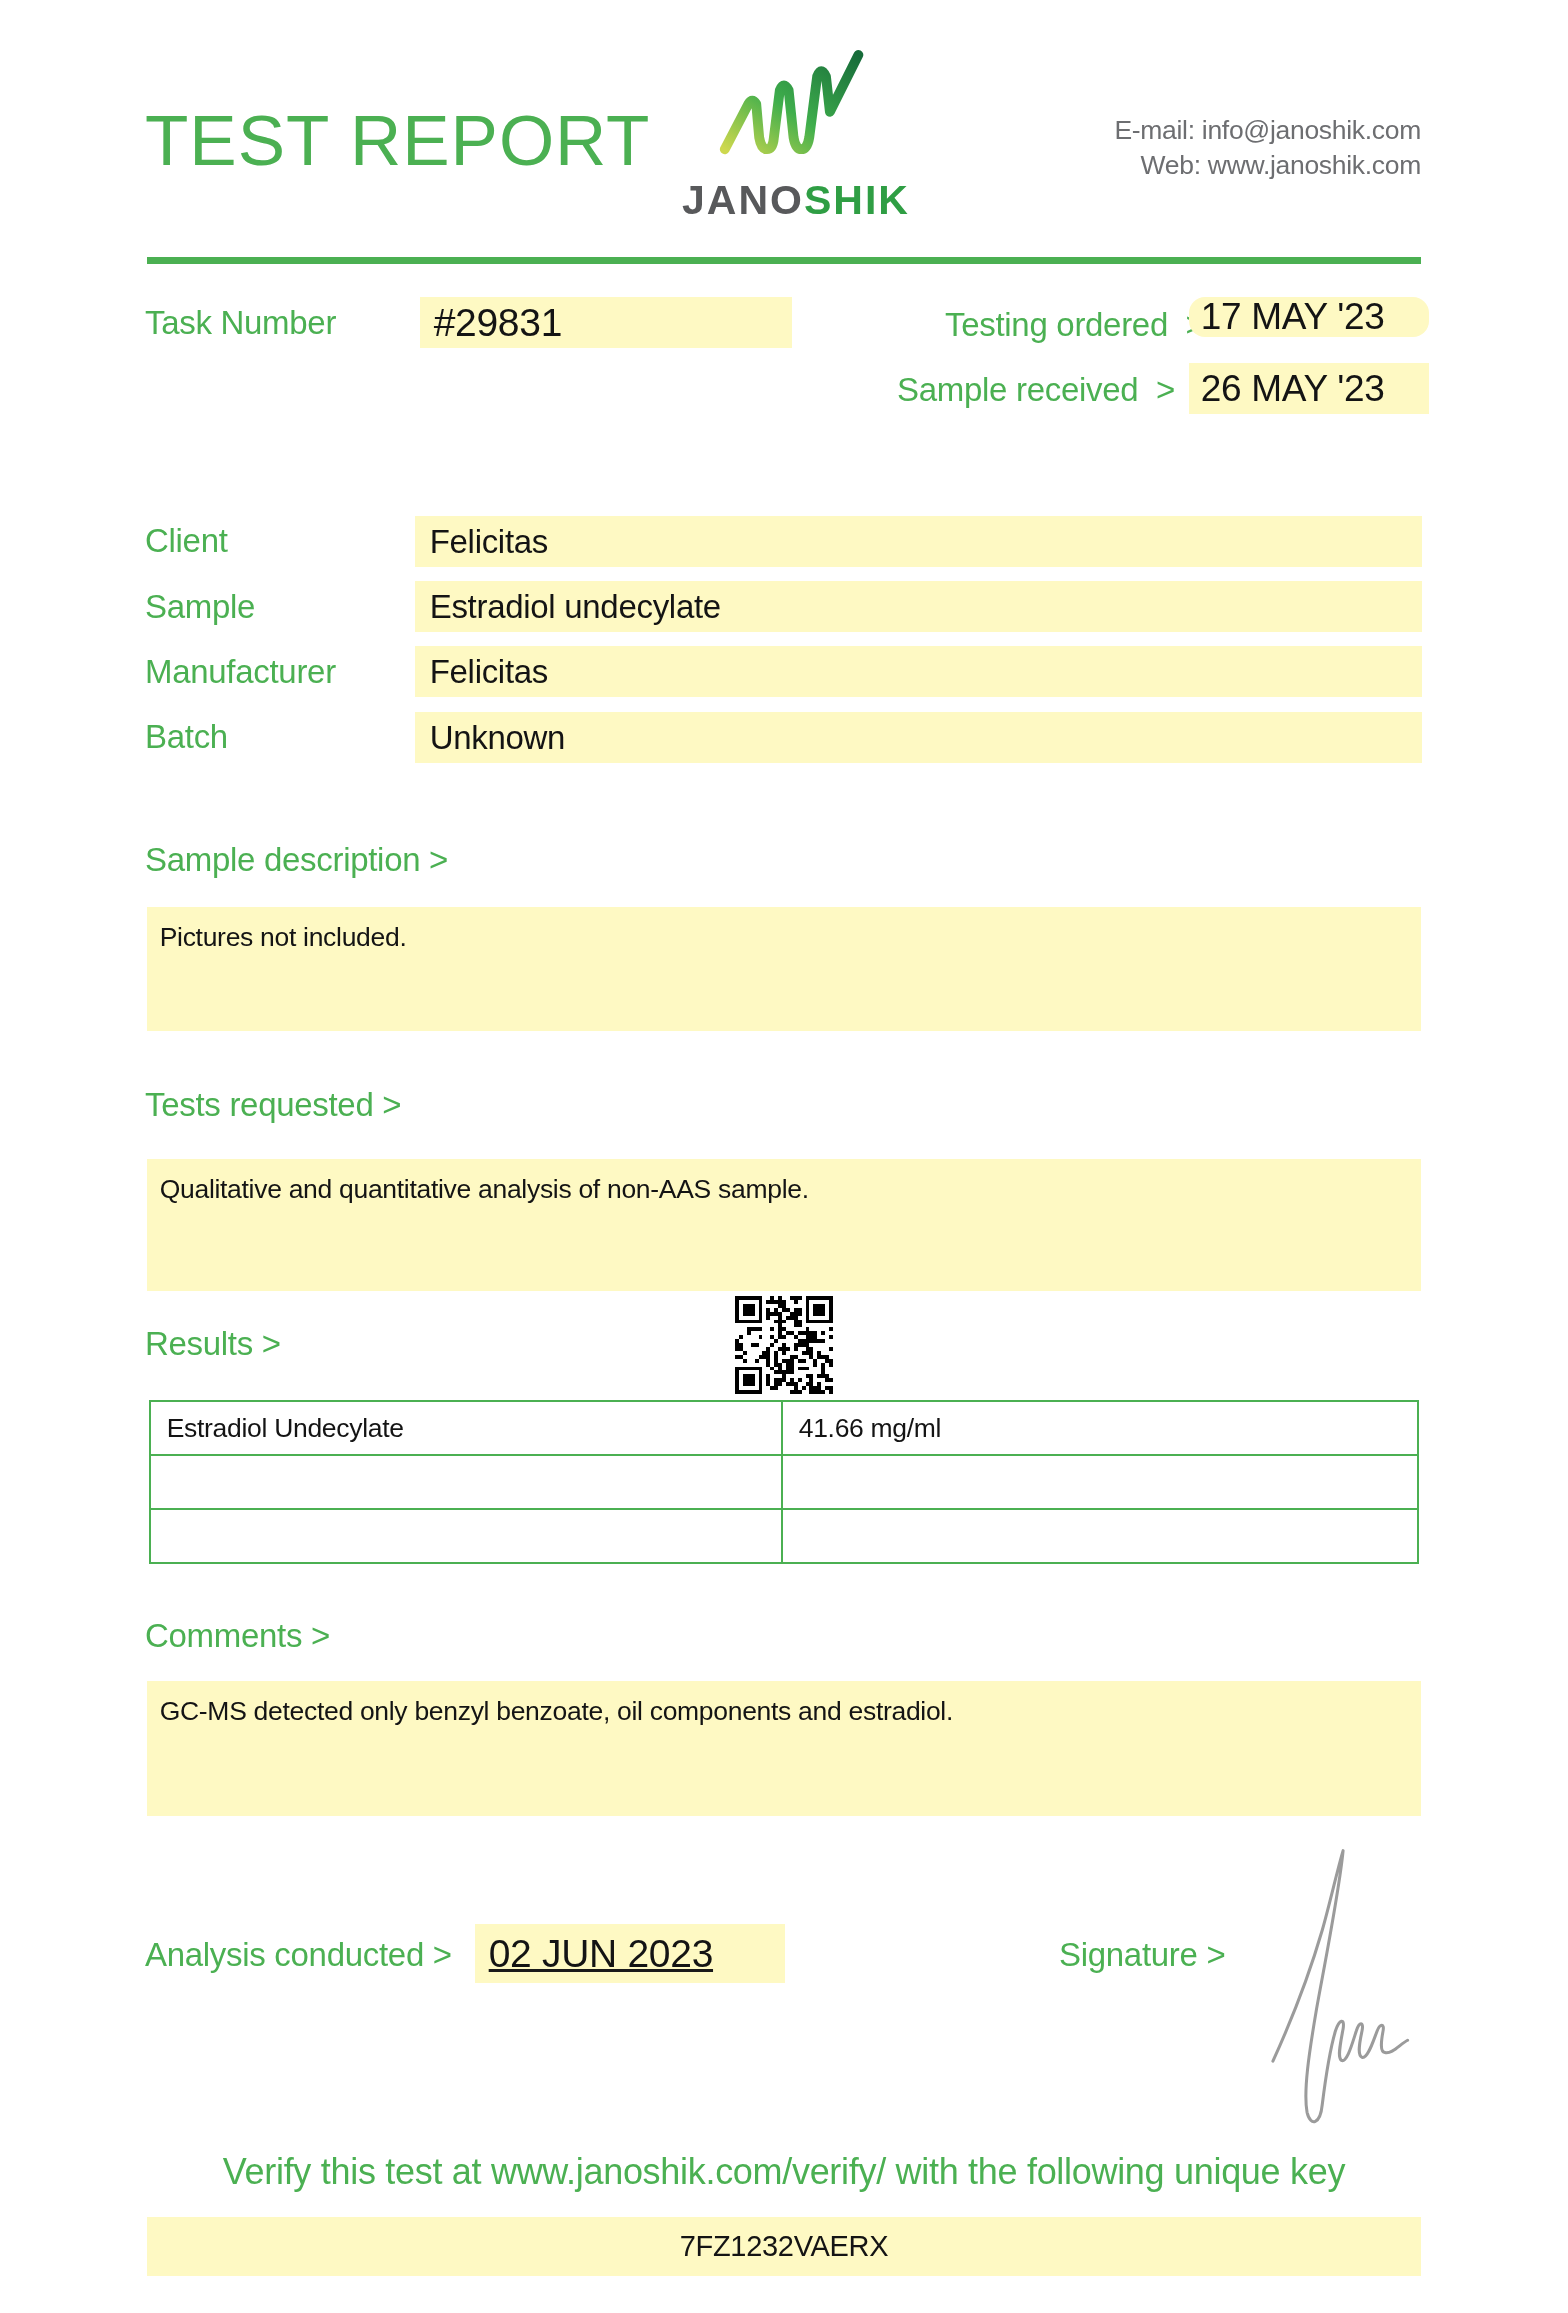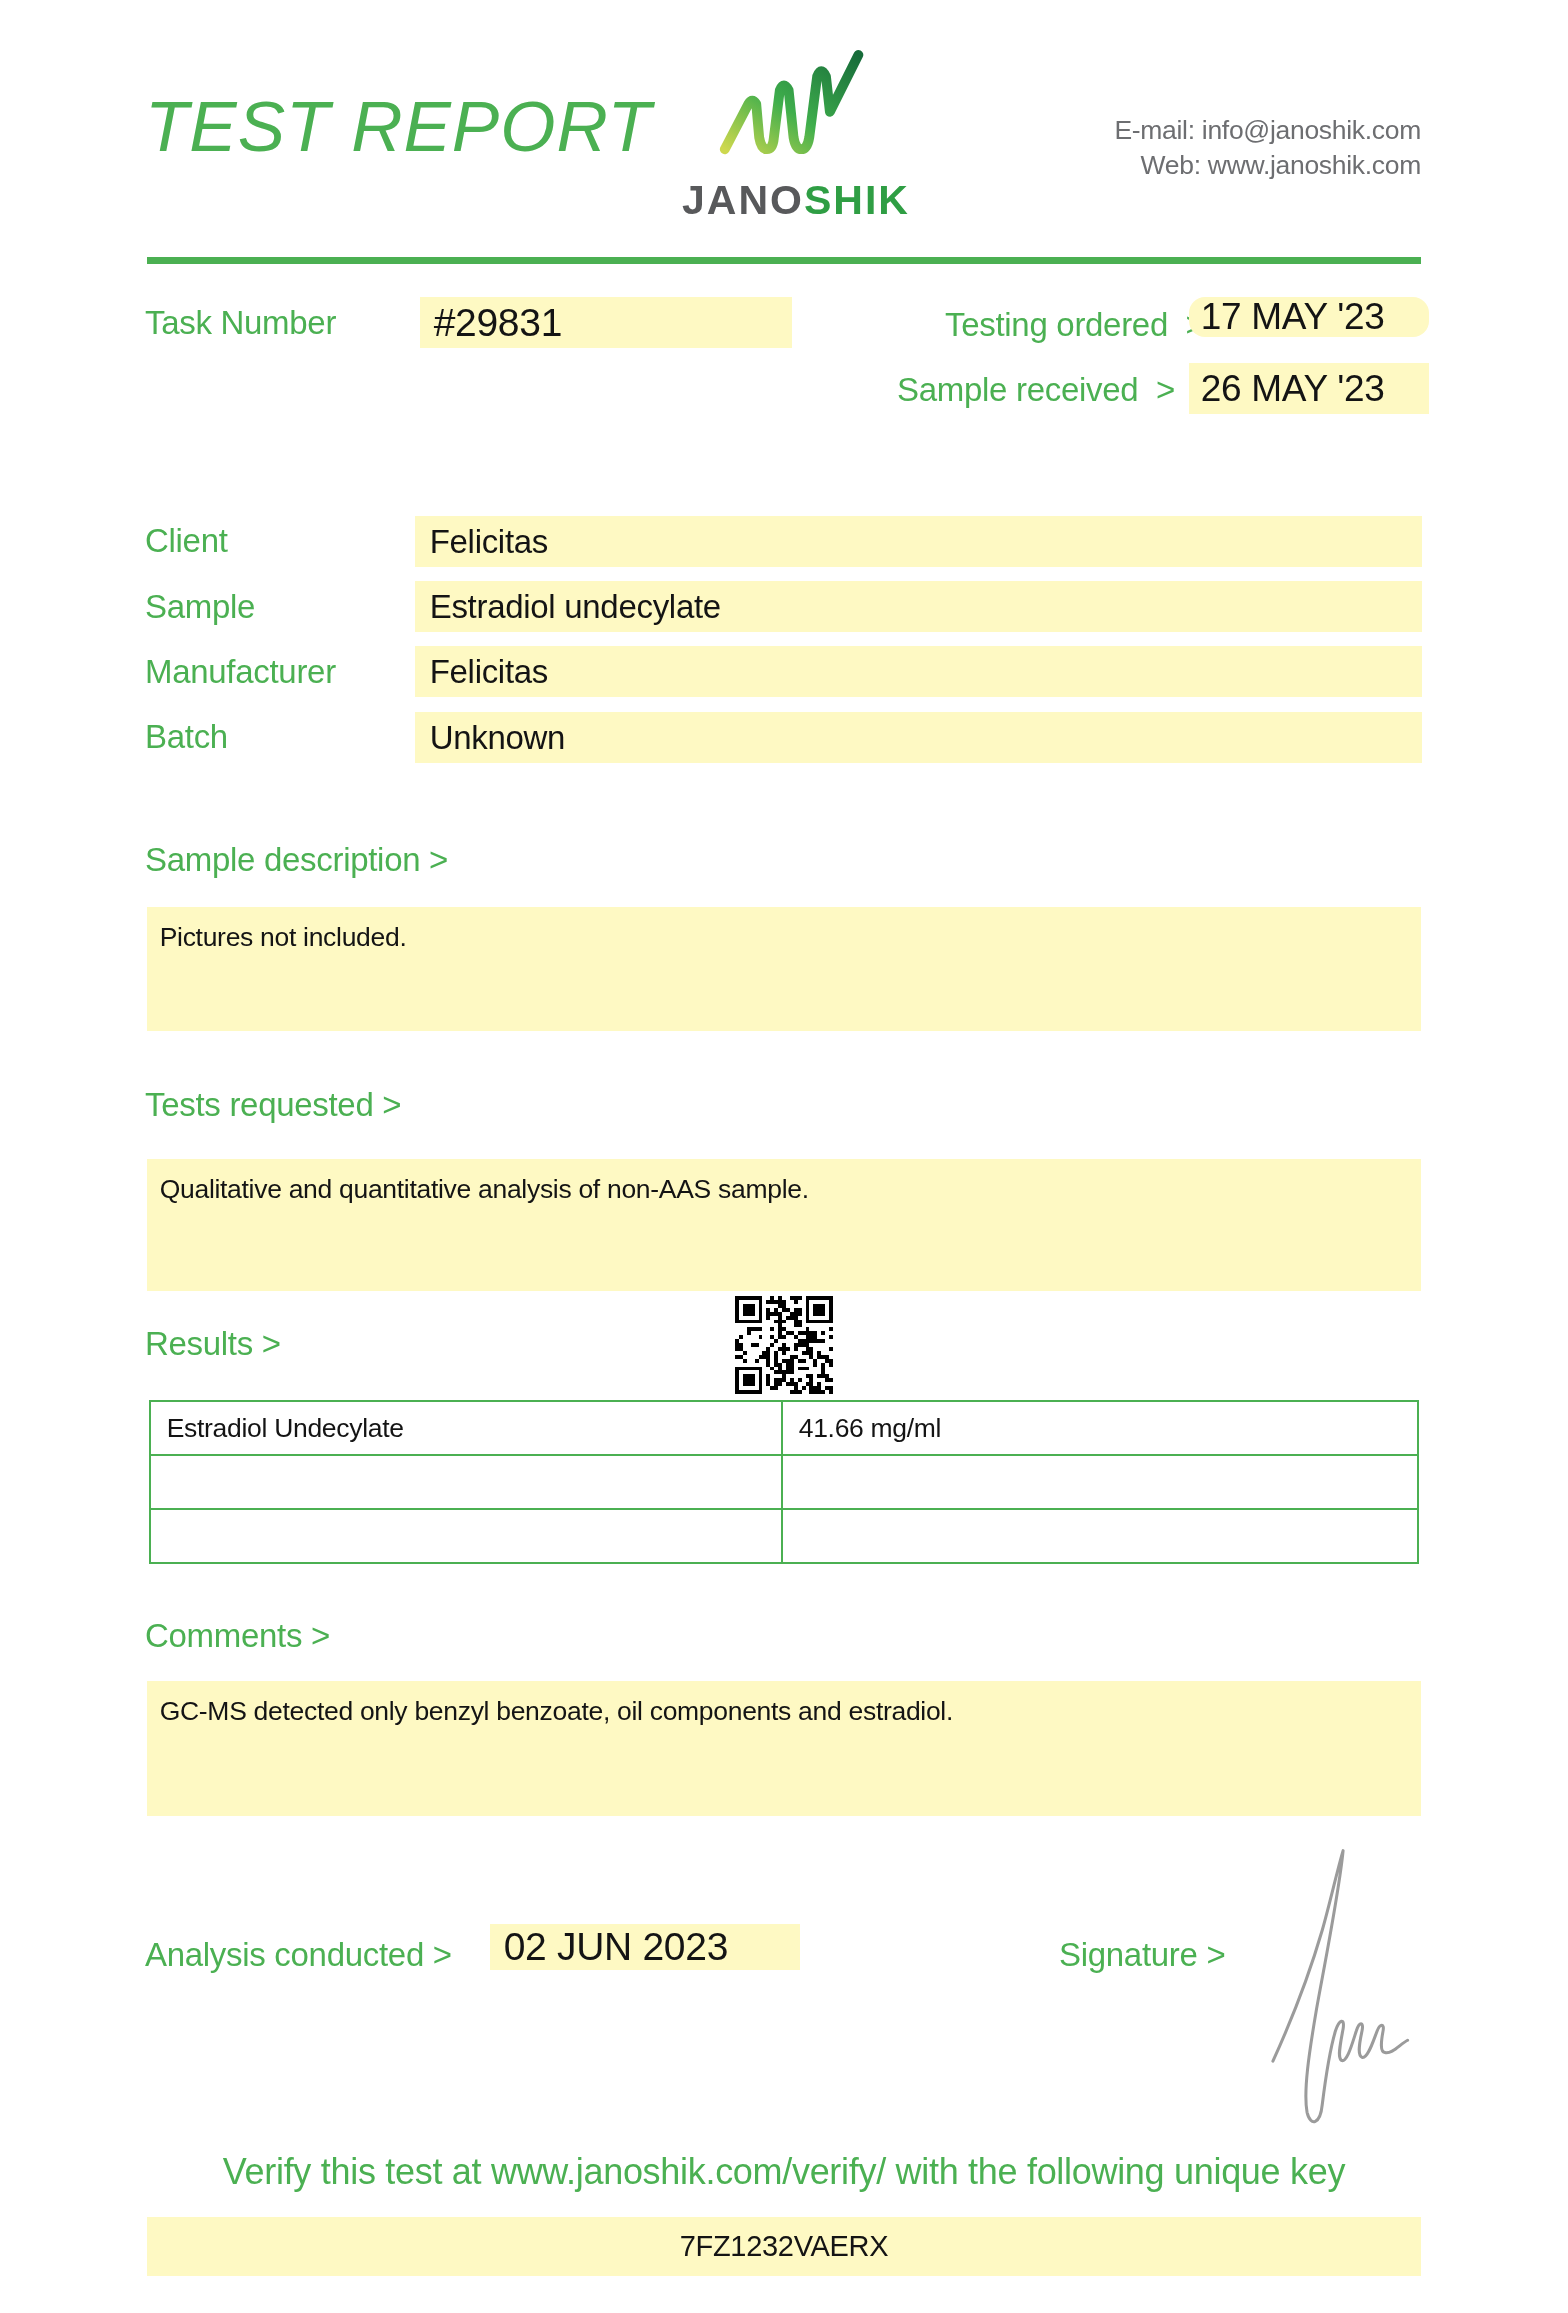--- a/index.html
+++ b/index.html
@@ -11,27 +11,26 @@
     background: #ffffff;
     font-family: "Liberation Sans", sans-serif;
     letter-spacing: -0.3px;
     color: #1a1a1a;
     overflow: hidden;
   }
   .abs { position: absolute; }
 
   
   .title {
-    left: 145px; top: 86px;
+    left: 145px; top: 100px;
     font-size: 71px;
     color: #4bb052;
     font-weight: 500;
     letter-spacing: 1px;
     white-space: nowrap;
-    font-style: italic;
   }
   .logo-wrap { left: 659px; top: 47px; width: 274px; text-align: center; }
   .logo-icon svg { display: block; margin: 0 auto; }
   .logo-text {
     margin-top: 14px;
     font-size: 41px;
     font-weight: 700;
     letter-spacing: 2px;
     white-space: nowrap;
   }
@@ -98,21 +97,21 @@
     height: 54px;
     font-size: 26.5px;
     padding-left: 15.7px;
     color: #141414;
     background: #ffffff;
   }
   .rtable td.c1 { width: 632px; }
 
   
   .analysis-label { left: 145px; top: 1936px; }
-  .analysis-box { left: 490px; top: 1924px; width: 310px; height: 46px; }
+  .analysis-box { left: 475px; top: 1924px; width: 310px; height: 59px; text-decoration: underline; }
   .analysis-box .val { font-size: 39px; padding-left: 13.7px; white-space: nowrap; }
   .signature-label { left: 1059px; top: 1936px; }
   .signature { left: 1257px; top: 1843px; }
 
   .verify-heading {
     left: 147px; top: 2151px; width: 1274px;
     text-align: center;
     color: #4bb052;
     font-size: 36px;
     white-space: nowrap;

